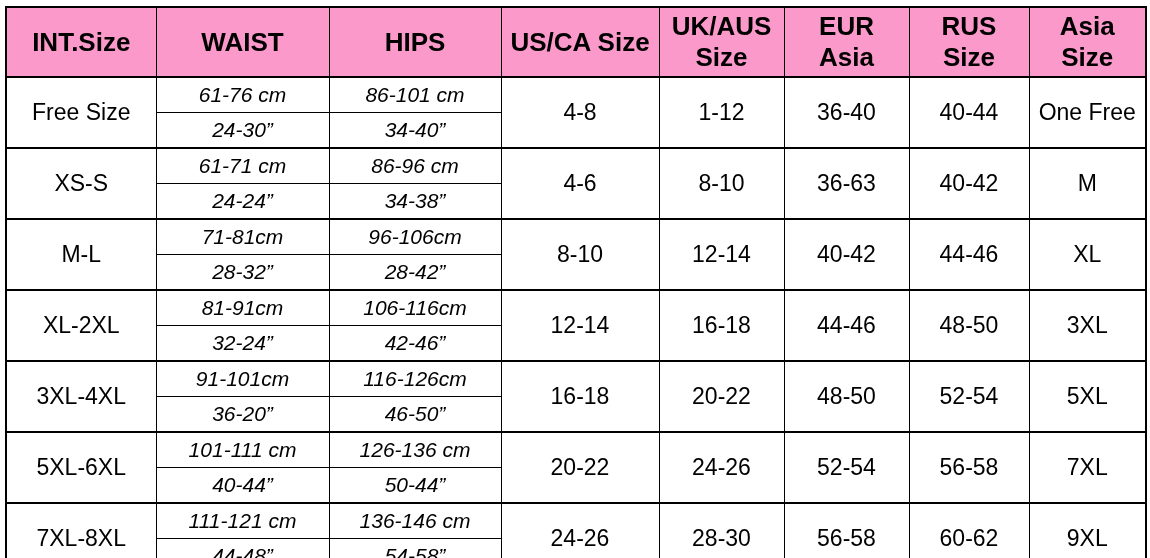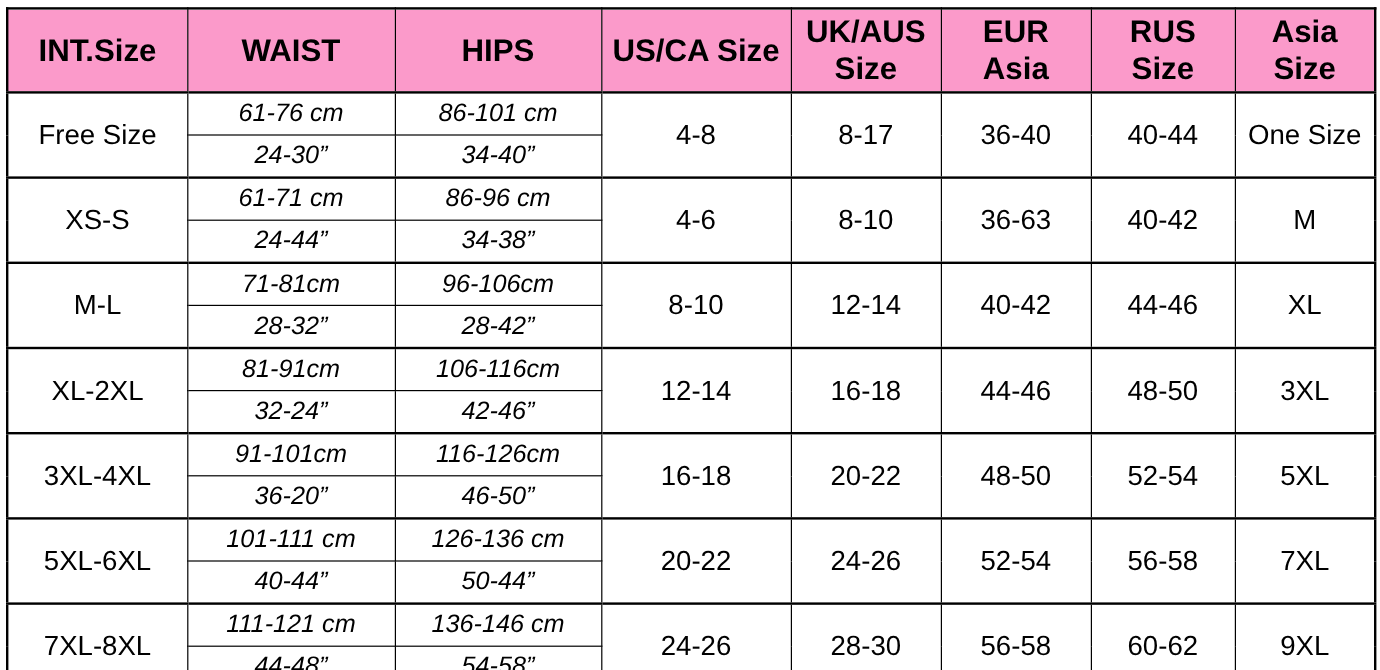--- a/index.html
+++ b/index.html
@@ -81,42 +81,42 @@
 Size</th>
       </tr>
     </thead>
     <tbody>
 
       <tr class="blk">
         <td rowspan="2" class="size">Free Size</td>
         <td class="sub">61-76 cm</td>
         <td class="sub">86-101 cm</td>
         <td rowspan="2" class="conv">4-8</td>
-        <td rowspan="2" class="conv">8-17</td>
+        <td rowspan="2" class="conv">1-12</td>
         <td rowspan="2" class="conv">36-40</td>
         <td rowspan="2" class="conv">40-44</td>
-        <td rowspan="2" class="conv">One Size</td>
+        <td rowspan="2" class="conv">One Free</td>
       </tr>
       <tr>
         <td class="sub">24-30”</td>
         <td class="sub">34-40”</td>
       </tr>
 
       <tr class="blk">
         <td rowspan="2" class="size">XS-S</td>
         <td class="sub">61-71 cm</td>
         <td class="sub">86-96 cm</td>
         <td rowspan="2" class="conv">4-6</td>
         <td rowspan="2" class="conv">8-10</td>
         <td rowspan="2" class="conv">36-63</td>
         <td rowspan="2" class="conv">40-42</td>
         <td rowspan="2" class="conv">M</td>
       </tr>
       <tr>
-        <td class="sub">24-44”</td>
+        <td class="sub">24-24”</td>
         <td class="sub">34-38”</td>
       </tr>
 
       <tr class="blk">
         <td rowspan="2" class="size">M-L</td>
         <td class="sub">71-81cm</td>
         <td class="sub">96-106cm</td>
         <td rowspan="2" class="conv">8-10</td>
         <td rowspan="2" class="conv">12-14</td>
         <td rowspan="2" class="conv">40-42</td>

